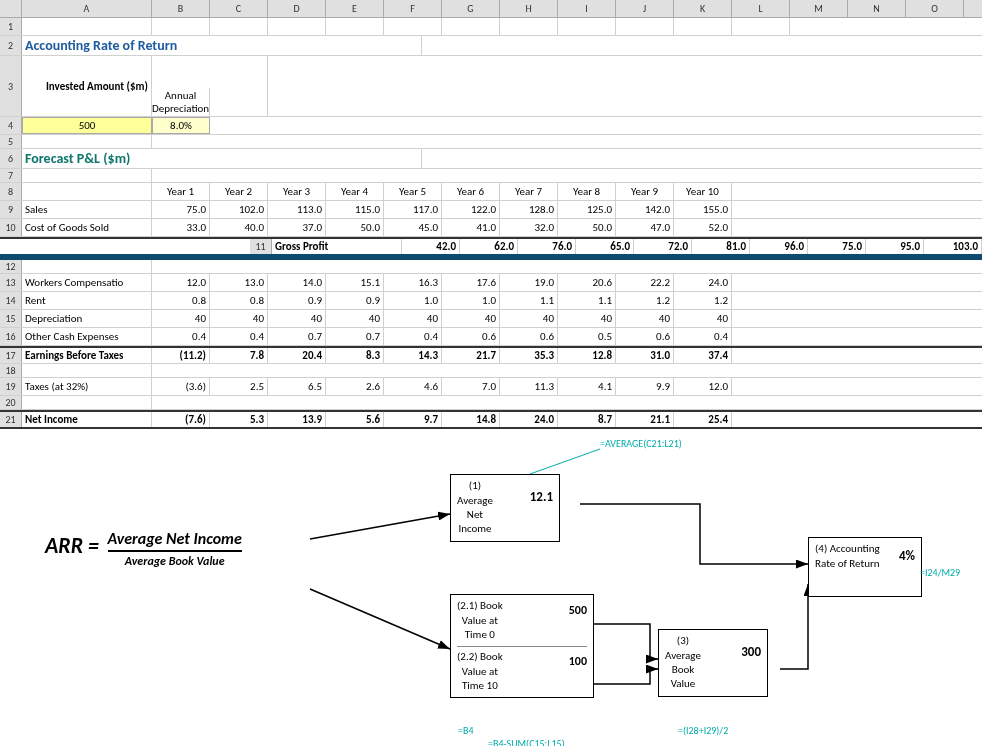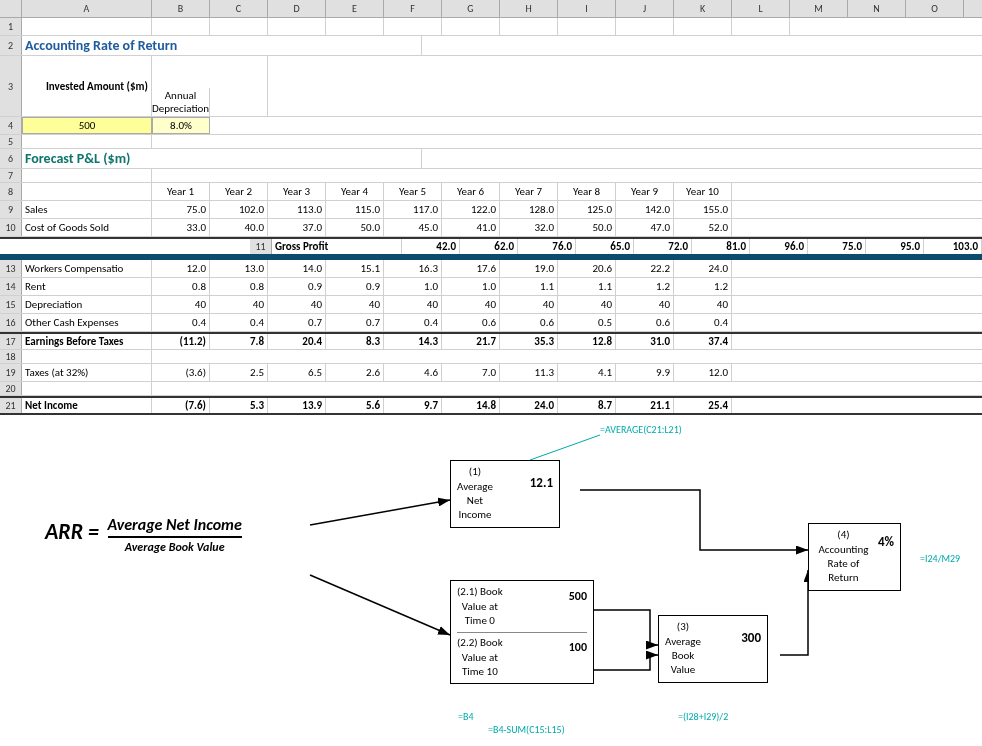--- a/index.html
+++ b/index.html
@@ -284,20 +284,24 @@
       <div class="cell w-e right bold" style="font-weight:bold;">76.0</div>
       <div class="cell w-f right bold" style="font-weight:bold;">65.0</div>
       <div class="cell w-g right bold" style="font-weight:bold;">72.0</div>
       <div class="cell w-h right bold" style="font-weight:bold;">81.0</div>
       <div class="cell w-i right bold" style="font-weight:bold;">96.0</div>
       <div class="cell w-j right bold" style="font-weight:bold;">75.0</div>
       <div class="cell w-k right bold" style="font-weight:bold;">95.0</div>
       <div class="cell w-l right bold" style="font-weight:bold;">103.0</div>
     </div>
 
+    <div class="row" style="min-height:8px;">
+      <div class="row-num">12</div>
+      <div class="cell w-b"></div>
+    </div>
 
     <div class="row" style="min-height:18px;">
       <div class="row-num">13</div>
       <div class="cell w-b">Workers Compensatio</div>
       <div class="cell w-c right">12.0</div>
       <div class="cell w-d right">13.0</div>
       <div class="cell w-e right">14.0</div>
       <div class="cell w-f right">15.1</div>
       <div class="cell w-g right">16.3</div>
       <div class="cell w-h right">17.6</div>
@@ -482,21 +486,21 @@
           <span>Average</span><br>
           <span>Book</span><br>
           <span>Value</span>
         </div>
         <div style="font-weight:bold;font-size:13px;padding-left:8px;padding-top:10px;">300</div>
       </div>
     </div>
 
     <div class="formula-label" style="left:678px; top:295px; color:#00aaaa; font-size:10px;">=(I28+I29)/2</div>
 
-    <div class="diagram-box" style="left:808px; top:108px; width:93px; min-height:60px; display:flex; flex-direction:column; align-items:flex-start; padding:4px 6px;">
+    <div class="diagram-box" style="left:808px; top:108px; width:114px; min-height:60px; display:flex; flex-direction:column; align-items:flex-start; padding:4px 6px;">
       <div style="display:flex; width:100%; justify-content:space-between; align-items:flex-start;">
         <div style="font-size:11px; line-height:1.3;">
           <span>(4) Accounting</span><br>
           <span>Rate of Return</span>
         </div>
         <div style="font-weight:bold;font-size:13px;padding-left:6px;padding-top:6px;">4%</div>
       </div>
     </div>
 
     <div class="formula-label" style="left:920px; top:137px; color:#00aaaa; font-size:10px;">=I24/M29</div>

